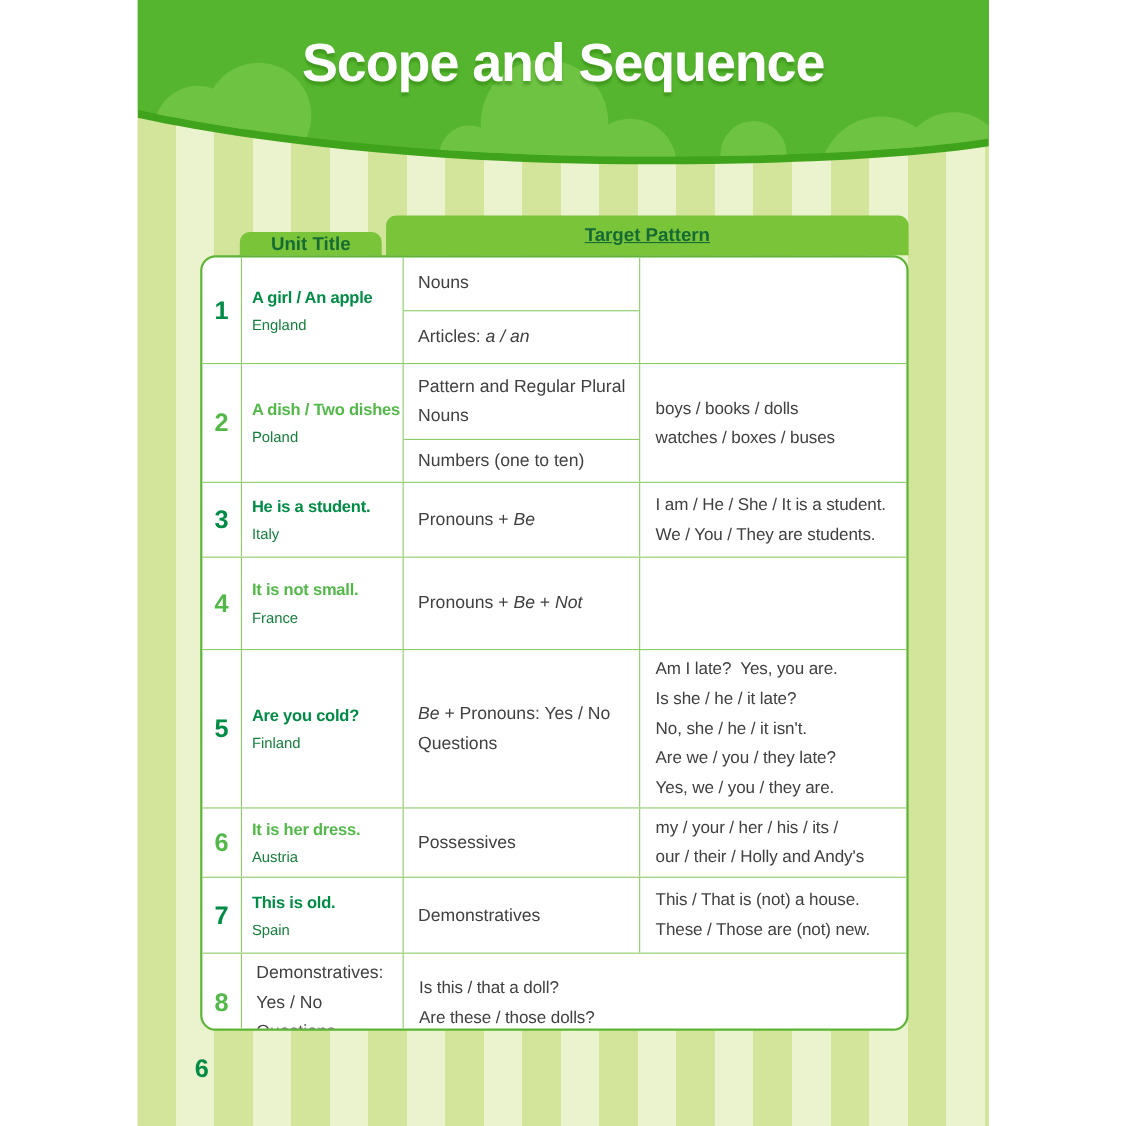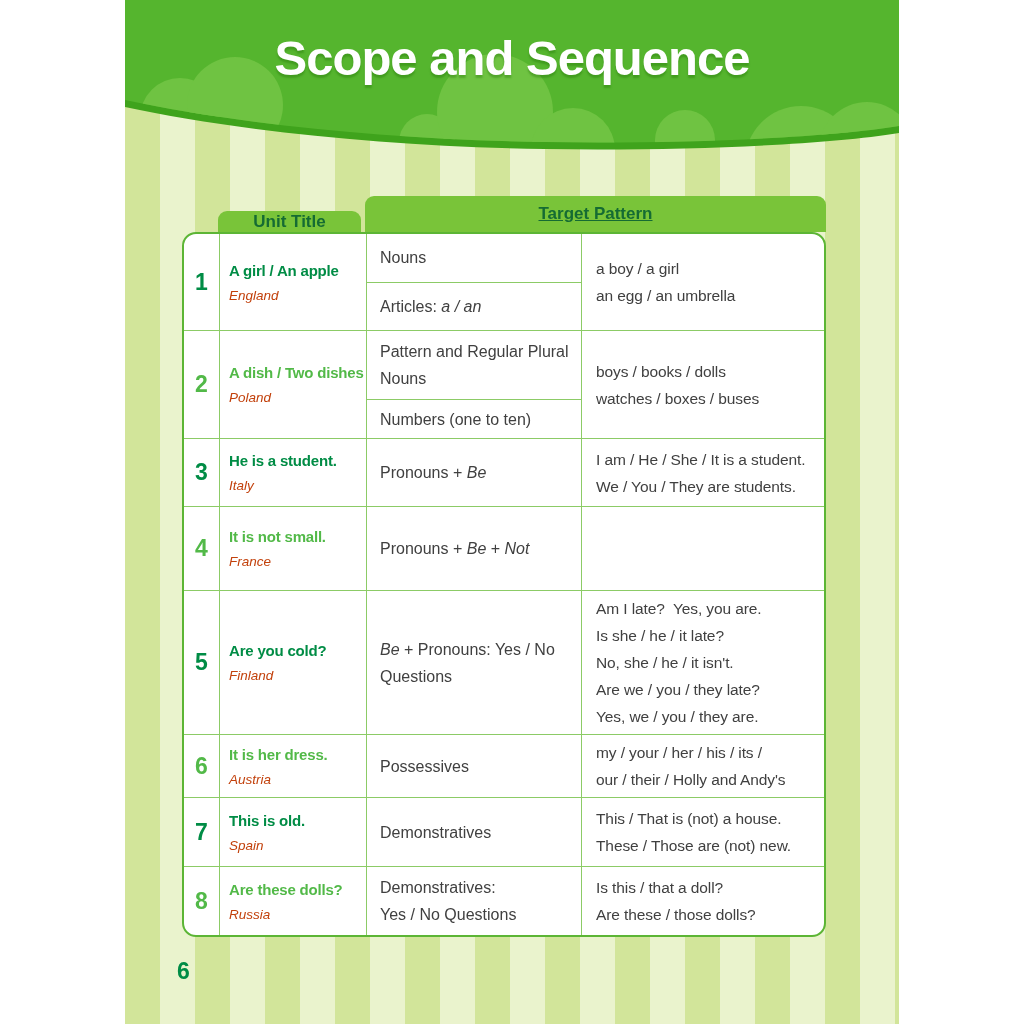--- a/index.html
+++ b/index.html
@@ -22,21 +22,21 @@
   }
   .tabs{
     position:absolute;left:57px;top:196px;width:644px;height:36px;
     box-sizing:border-box;display:flex;padding-left:36px;gap:4px;
   }
   .tab{
     background:var(--tab-green);border-radius:9px 9px 0 0;
     display:flex;align-items:center;justify-content:center;
     font-size:17px;font-weight:bold;color:var(--tab-text);
   }
-  .tab1{width:143px;margin-top:15px;} .tab2{width:211px;} .tab3{flex:1;text-decoration:underline;}
+  .tab1{width:129px;margin-top:15px;} .tab2{width:211px;} .tab3{flex:1;text-decoration:underline;}
   .table-body{
     position:absolute;left:57px;top:232px;width:644px;height:705px;
     box-sizing:border-box;background:#ffffff;
     border:2px solid var(--table-border);border-radius:14px;overflow:hidden;
   }
   .trow{display:grid;grid-template-columns:36px 147px 215px 1fr;box-sizing:border-box;}
   .trow + .trow{border-top:1.5px solid var(--grid-line);}
   .cell{box-sizing:border-box;min-width:0;}
   .cell.num{
     border-right:1.5px solid var(--grid-line);
@@ -44,21 +44,21 @@
     font-size:23px;font-weight:bold;
   }
   .cell.titlecell{
     border-right:1.5px solid var(--grid-line);
     display:flex;flex-direction:column;justify-content:center;
     padding:6px 4px 6px 9px;
   }
   .unit-title{font-size:15px;font-weight:bold;white-space:nowrap;letter-spacing:-0.2px;}
   .accent-dark{color:var(--dark-green);}
   .accent-bright{color:var(--bright-green);}
-  .country{font-size:13.5px;color:#c2410c;margin-top:9px;font-style:italic;}
+  .country{font-size:13.5px;color:#15803d;margin-top:9px;}
   .cell.grammar{
     border-right:1.5px solid var(--grid-line);
     display:flex;flex-direction:column;
     font-size:16px;color:var(--body-text);
   }
   .gsub{
     display:flex;flex-direction:column;justify-content:center;
     padding:4px 8px 4px 13px;line-height:27px;
   }
   .gsub + .gsub{border-top:1.5px solid var(--grid-line);}
@@ -114,24 +114,20 @@
             <div class="country">England</div>
           </div>
           <div class="cell grammar">
             <div class="gsub" style="flex-grow: 1;">
               <div class="gline"><span>Nouns</span></div>
             </div>
             <div class="gsub" style="flex-grow: 1;">
               <div class="gline"><span>Articles: </span><em>a / an</em></div>
             </div>
           </div>
-          <div class="cell target">
-            <div class="tline">a boy / a girl</div>
-            <div class="tline">an egg / an umbrella</div>
-          </div>
         </div>
         <div class="trow" style="height: 108px;">
           <div class="cell num accent-bright">2</div>
           <div class="cell titlecell">
             <div class="unit-title accent-bright">A dish / Two dishes</div>
             <div class="country">Poland</div>
           </div>
           <div class="cell grammar">
             <div class="gsub" style="flex-grow: 2;">
               <div class="gline"><span>Pattern and Regular Plural</span></div>
@@ -221,24 +217,20 @@
               <div class="gline"><span>Demonstratives</span></div>
             </div>
           </div>
           <div class="cell target">
             <div class="tline">This / That is (not) a house.</div>
             <div class="tline">These / Those are (not) new.</div>
           </div>
         </div>
         <div class="trow" style="height: 69px;">
           <div class="cell num accent-bright">8</div>
-          <div class="cell titlecell">
-            <div class="unit-title accent-bright">Are these dolls?</div>
-            <div class="country">Russia</div>
-          </div>
           <div class="cell grammar">
             <div class="gsub" style="flex-grow: 2;">
               <div class="gline"><span>Demonstratives:</span></div>
               <div class="gline"><span>Yes / No Questions</span></div>
             </div>
           </div>
           <div class="cell target">
             <div class="tline">Is this / that a doll?</div>
             <div class="tline">Are these / those dolls?</div>
           </div>

